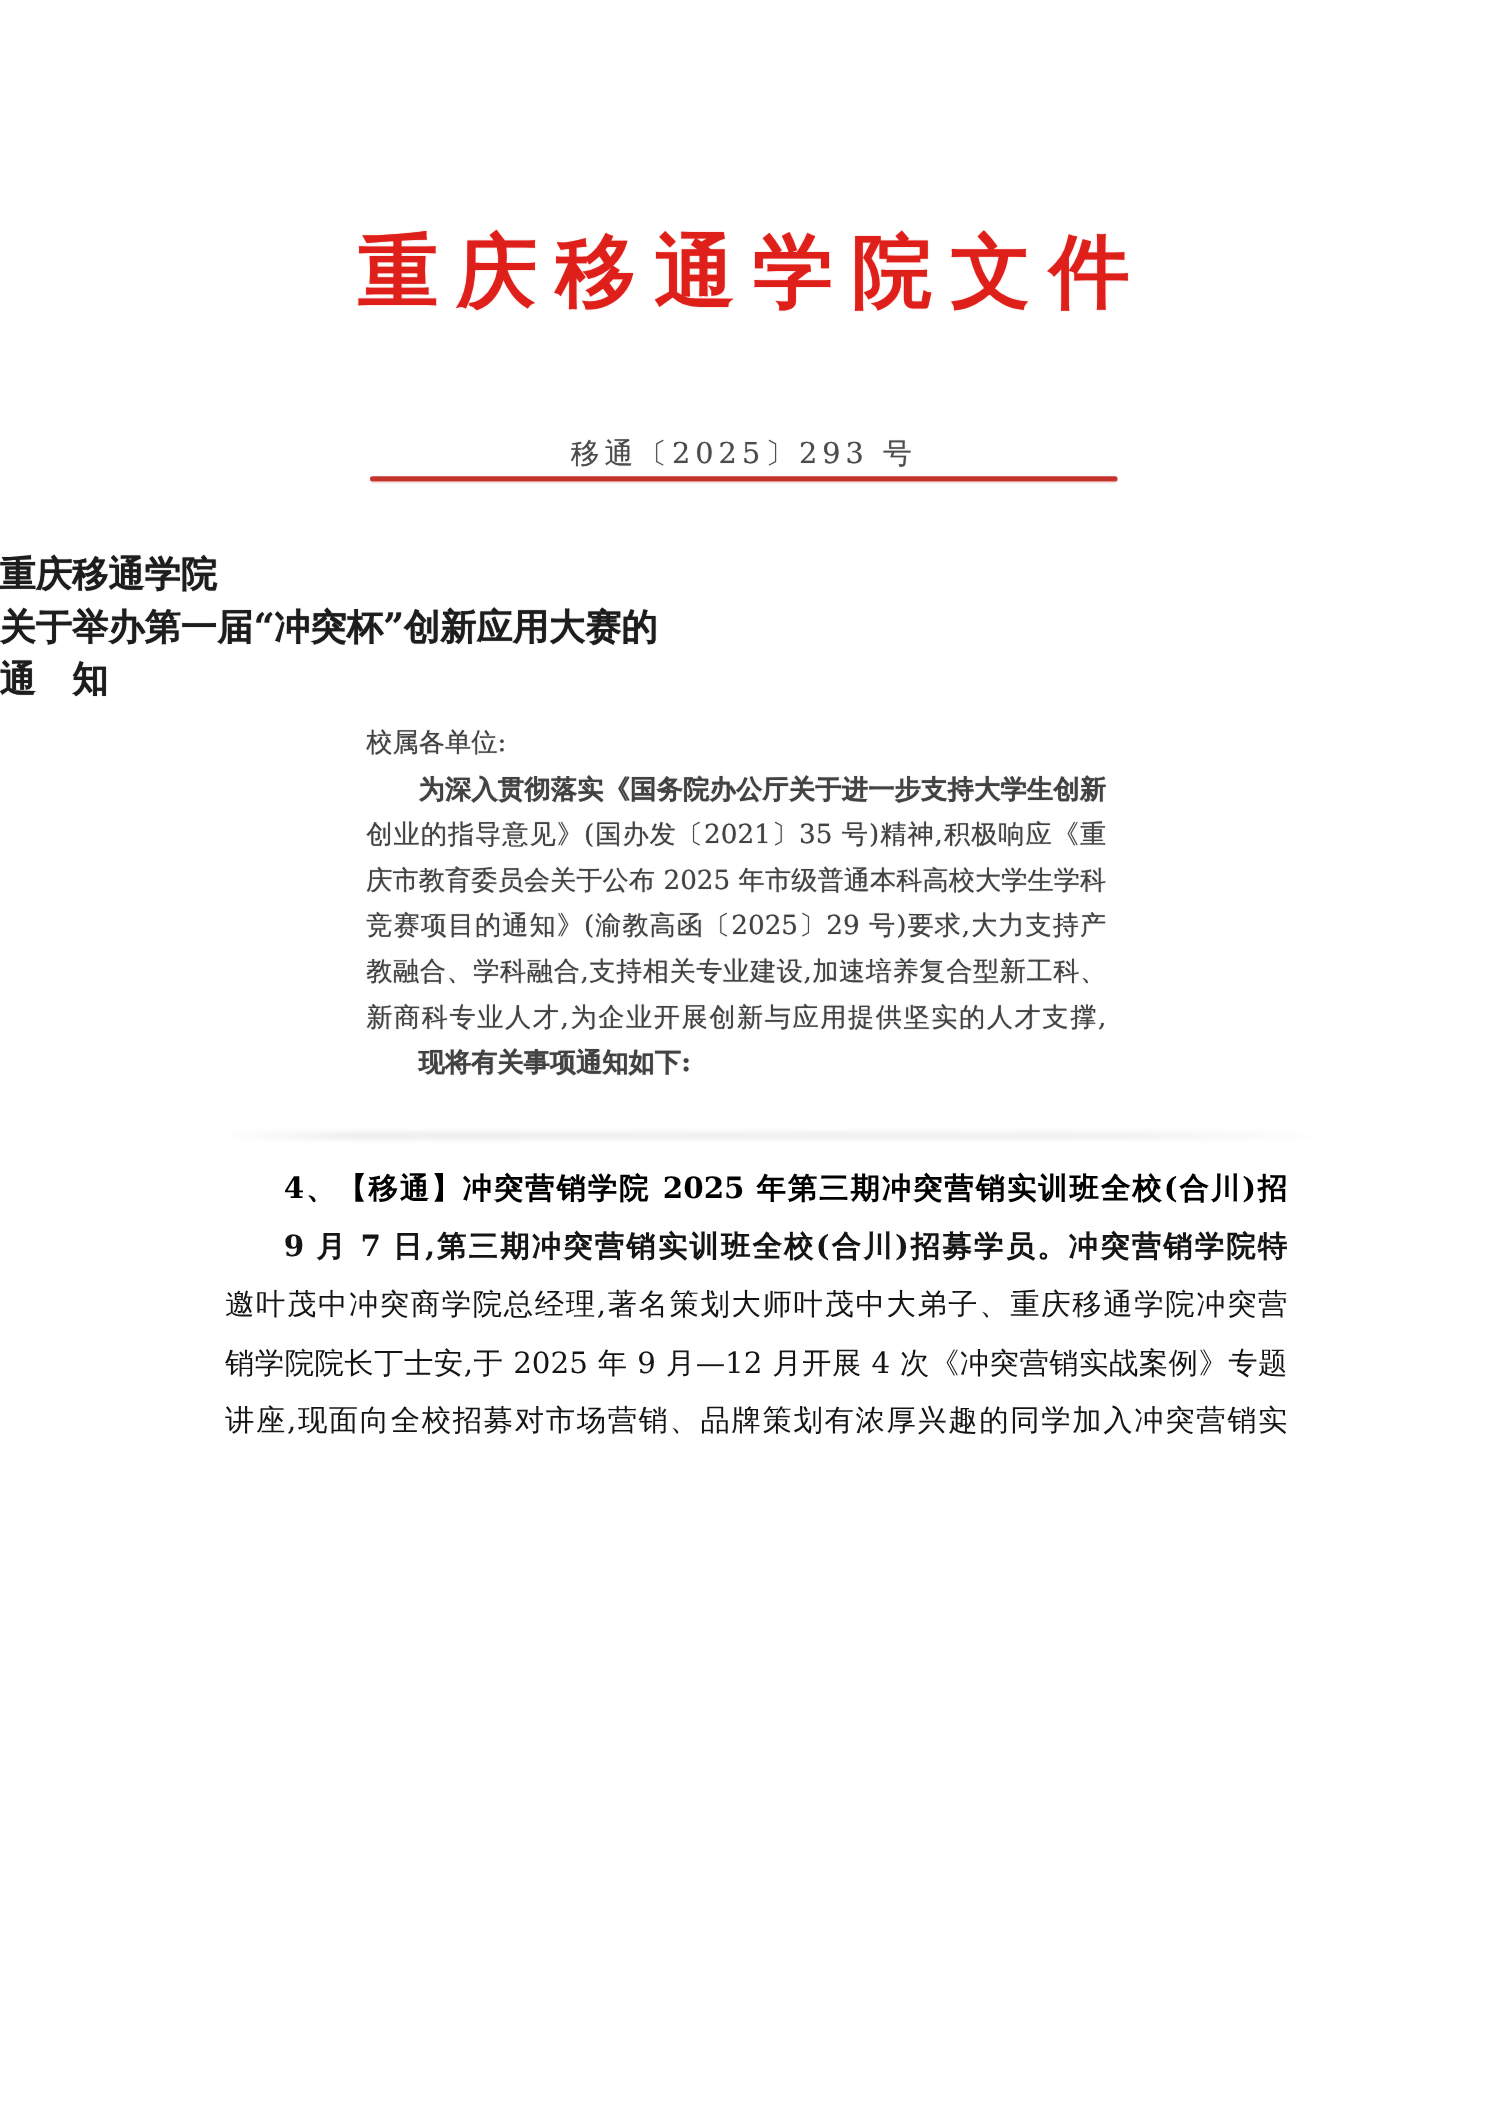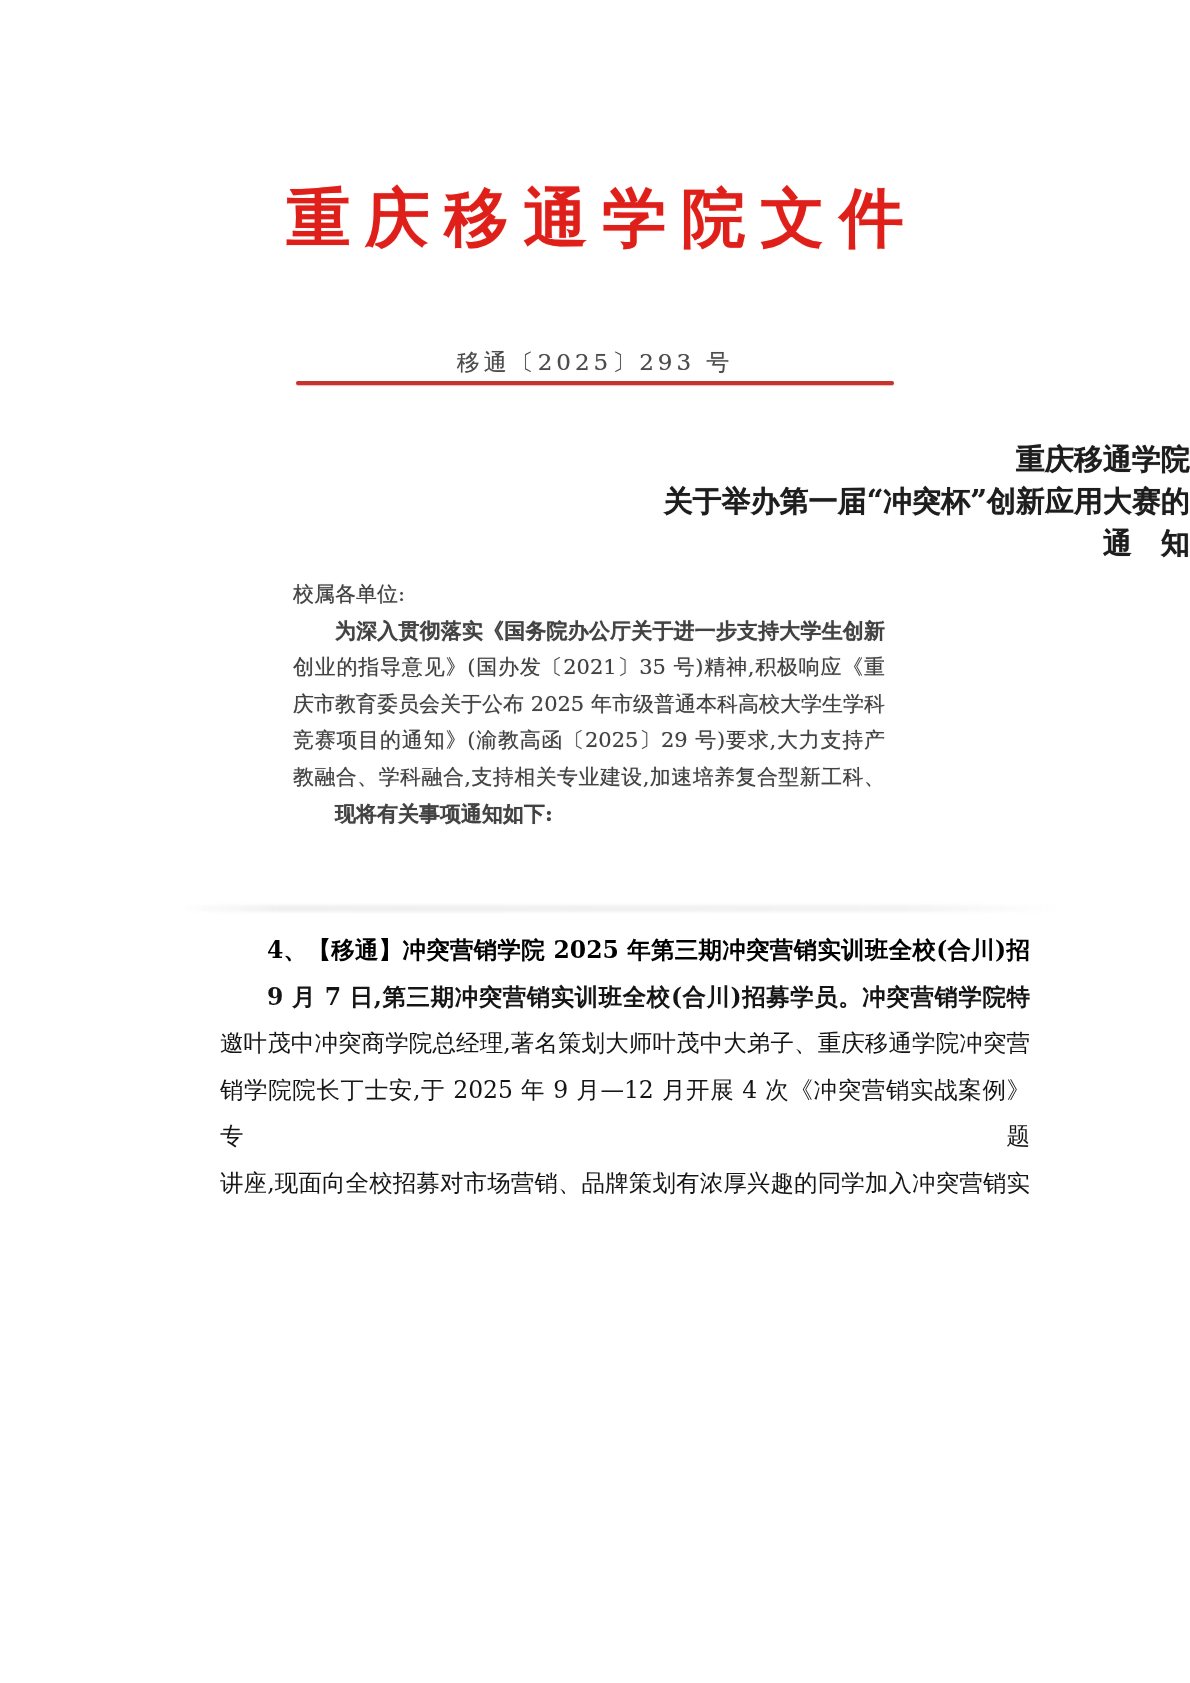--- a/index.html
+++ b/index.html
@@ -28,21 +28,21 @@
     text-shadow:0 0 .7px rgba(90,90,90,.6);
   }
   .red-rule {
     position:absolute; top:381px; left:296px;
     width:598px; height:4px;
     background:#c5332c; border-radius:2px;
     box-shadow:0 1px 1px rgba(197,51,44,.35);
   }
   .notice-title {
     position:absolute; top:438px; left:0; width:100%;
-    text-align:right;
+    text-align:left;
     font-size:29px; font-weight:bold; color:#1d1d1d;
     line-height:42px;
     text-shadow:0 0 .7px rgba(20,20,20,.75);
   }
   .scan-body {
     position:absolute; top:576px; left:293px; width:592px;
     font-size:21px; line-height:36.6px; color:#424242;
     text-shadow:0 0 .8px rgba(85,85,85,.7);
   }
   .scan-body .line { text-align:justify; }
@@ -55,21 +55,21 @@
       rgba(130,130,130,.10) 82%, rgba(130,130,130,0));
     filter:blur(1.5px);
   }
 
   
   .announcement {
     position:absolute; top:927px; left:180px; width:850px;
     font-size:23.5px; line-height:46.5px; color:#151515;
     font-family:"DejaVu Serif","Liberation Serif",serif;
   }
-  .announcement .line { text-align:justify;margin-left:40px; }
+  .announcement .line { text-align:justify; }
   .ann-heading { font-weight:bold; color:#000000; }
 </style>
 </head>
 <body>
 
 <div class="page">
 
   <div class="letterhead">重庆移通学院文件</div>
 
   <div class="doc-number">移通〔2025〕293 号</div>
@@ -82,20 +82,21 @@
     <div>通　知</div>
   </div>
 
   <div class="scan-body">
     <div class="line">校属各单位:</div>
     <div class="line stretch indent">为深入贯彻落实《国务院办公厅关于进一步支持大学生创新</div>
     <div class="line stretch">创业的指导意见》(国办发〔2021〕35 号)精神,积极响应《重</div>
     <div class="line stretch">庆市教育委员会关于公布 2025 年市级普通本科高校大学生学科</div>
     <div class="line stretch">竞赛项目的通知》(渝教高函〔2025〕29 号)要求,大力支持产</div>
     <div class="line stretch">教融合、学科融合,支持相关专业建设,加速培养复合型新工科、</div>
+    <div class="line stretch">新商科专业人才,为企业开展创新与应用提供坚实的人才支撑,</div>
     <div class="line indent">现将有关事项通知如下:</div>
   </div>
 
   <div class="scan-edge"></div>
 
   <div class="announcement">
     <div class="line stretch indent ann-heading">4、【移通】冲突营销学院 2025 年第三期冲突营销实训班全校(合川)招</div>
     <div class="line stretch indent">9 月 7 日,第三期冲突营销实训班全校(合川)招募学员。冲突营销学院特</div>
     <div class="line stretch">邀叶茂中冲突商学院总经理,著名策划大师叶茂中大弟子、重庆移通学院冲突营</div>
     <div class="line stretch">销学院院长丁士安,于 2025 年 9 月—12 月开展 4 次《冲突营销实战案例》专题</div>

